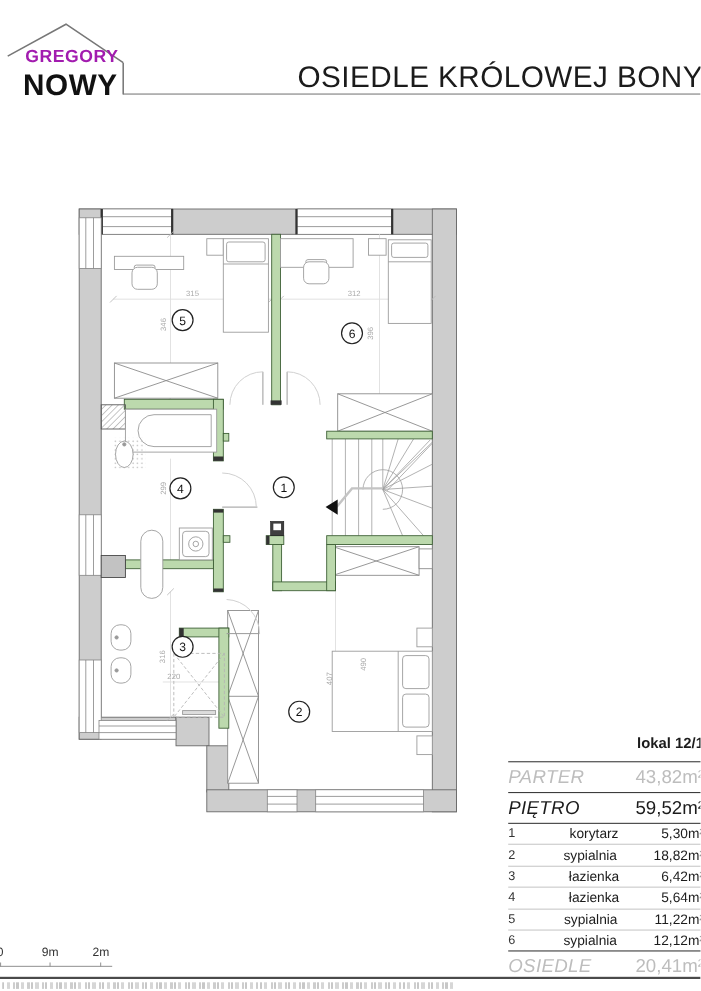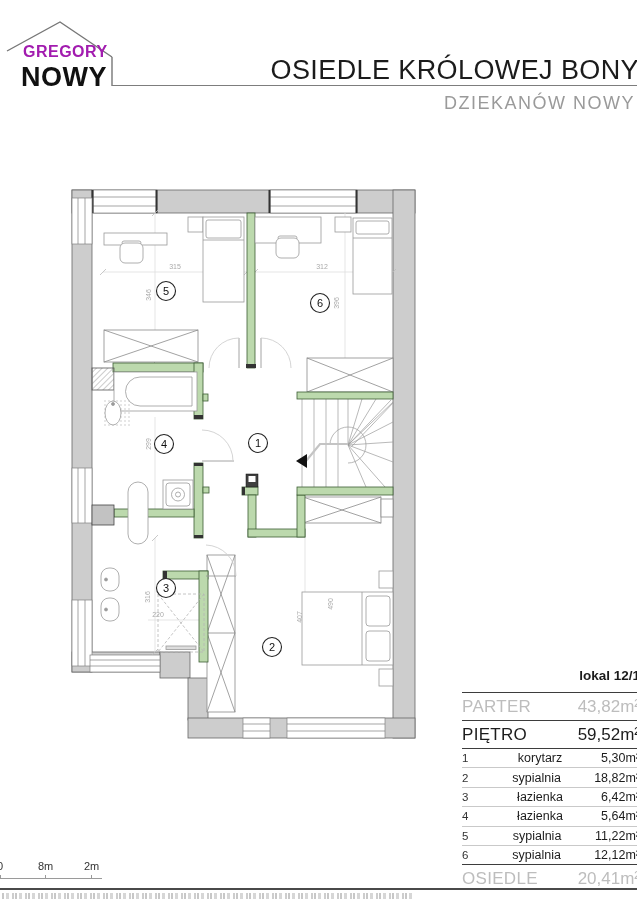--- a/index.html
+++ b/index.html
@@ -18,21 +18,21 @@
   #plan{left:60px;top:150px;}
   svg text{font-family:"Liberation Sans",sans-serif;}
   .dimtxt{fill:#a9a9a9;font-size:7px;}
   .roomnum{fill:#111;font-size:11px;}
 
   
   #table{left:462px;top:664px;width:178px;color:#1c1c1c;}
   .t-unit{text-align:right;font-size:13.5px;font-weight:bold;height:28px;line-height:24px;}
   .t-sep{height:0;border-top:1.4px solid #3d3d3d;}
   .t-floor{display:flex;justify-content:space-between;align-items:center;height:27px;font-size:17px;}
-  .t-floor .fl-label{letter-spacing:.3px;}
+  .t-floor .fl-label{letter-spacing:.3px;font-style:italic;}
   .muted{color:#bdbdbd;}
   .t-room{display:flex;align-items:center;height:18.4px;font-size:12.5px;border-bottom:1px solid #c9c9c9;}
   .t-room:last-child{border-bottom:none;}
   .t-room .no{width:17px;font-size:11.5px;color:#333;}
   .t-room .nm{flex:1;text-align:center;}
   .t-room .ar{text-align:right;}
 
   
   #scalebar{left:0;top:860px;width:120px;height:24px;font-size:11px;color:#333;}
   #scalebar .lab{position:absolute;top:0;}
@@ -50,21 +50,20 @@
 <div id="page">
 
   <svg class="abs" style="left:0;top:0" width="140" height="100" viewBox="0 0 140 100">
     <polyline points="7,51 60,22 112,57" fill="none" stroke="#777" stroke-width="1.4"></polyline>
     <line x1="112" y1="57" x2="112" y2="86" stroke="#777" stroke-width="1.4"></line>
   </svg>
   <div class="abs" id="brand-top">GREGORY</div>
   <div class="abs" id="brand-bottom">NOWY</div>
   <div class="abs" id="hdr-line"></div>
   <div class="abs" id="title">OSIEDLE KRÓLOWEJ BONY</div>
-  <div class="abs" id="subtitle">DZIEKANÓW NOWY</div>
 
   <svg class="abs" id="plan" width="380" height="620" viewBox="60 150 380 620">
     <defs>
       <pattern id="dots" width="4" height="4" patternUnits="userSpaceOnUse">
         <circle cx="1" cy="1" r="0.7" fill="#bbb"></circle>
       </pattern>
       <pattern id="hatch" width="4" height="4" patternUnits="userSpaceOnUse" patternTransform="rotate(45)">
         <line x1="0" y1="0" x2="0" y2="4" stroke="#999" stroke-width="1"></line>
       </pattern>
     </defs>
@@ -394,21 +393,21 @@
 
     <div class="t-sep"></div>
     <div class="t-floor muted">
       <span class="fl-label">OSIEDLE</span>
       <span class="fl-value">20,41m²</span>
     </div>
   </div>
 
   <div class="abs" id="scalebar">
     <span class="lab" style="left:-3px">0</span>
-    <span class="lab" style="left:38px">8m</span>
+    <span class="lab" style="left:38px">9m</span>
     <span class="lab" style="left:84px">2m</span>
     <div id="sb-line"></div>
     <div class="sb-tick" style="left:0"></div>
     <div class="sb-tick" style="left:45px"></div>
     <div class="sb-tick" style="left:91px"></div>
   </div>
 
   <div class="abs" id="footer-line"></div>
   <div class="abs" id="footer-text"></div>
 

